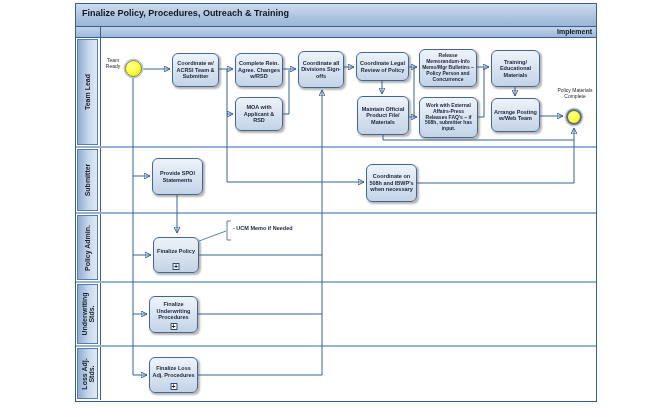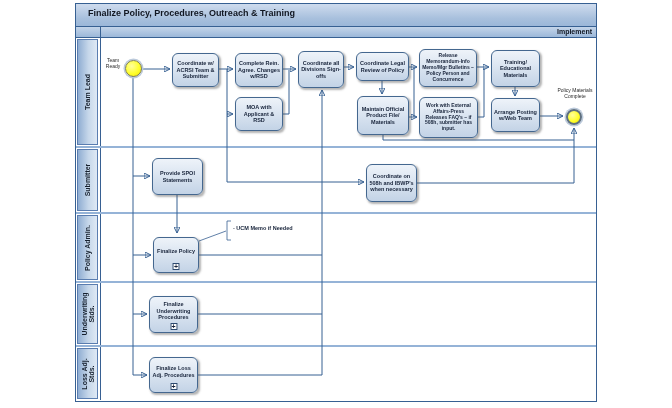--- a/index.html
+++ b/index.html
@@ -3,21 +3,21 @@
 <meta charset="utf-8">
 <style>
   html,body{margin:0;padding:0;background:#ffffff;}
   .canvas{position:relative;width:672px;height:408px;background:#ffffff;
           font-family:"Liberation Sans",sans-serif;overflow:hidden;}
 
   
   .title-bar{position:absolute;left:75px;top:3px;width:522px;height:28px;
     box-sizing:border-box;border:1px solid #376092;
     background:linear-gradient(180deg,#cfdcee 0%,#a8c0dd 55%,#94b2d6 100%);
-    font-size:9px;font-weight:bold;color:#111722;line-height:18px;padding-left:12px;}
+    font-size:9px;font-weight:bold;color:#111722;line-height:18px;padding-left:6px;}
   .phase-bar{position:absolute;left:75px;top:26px;width:522px;height:12px;
     box-sizing:border-box;border:1px solid #376092;
     background:linear-gradient(180deg,#c3d4e9 0%,#9cb8d9 100%);
     font-size:7px;font-weight:bold;color:#111722;line-height:10px;text-align:right;
     padding-right:4px;}
   .phase-divider{position:absolute;left:24px;top:0;bottom:0;border-left:1px solid #376092;}
   .lanes-area{position:absolute;left:75px;top:37px;width:522px;height:365px;
     box-sizing:border-box;border:1.5px solid #376092;background:#ffffff;z-index:1;}
   .lane{position:absolute;left:0;width:100%;box-sizing:border-box;}
   .lane + .lane{border-top:2px solid #95b3d7;}

